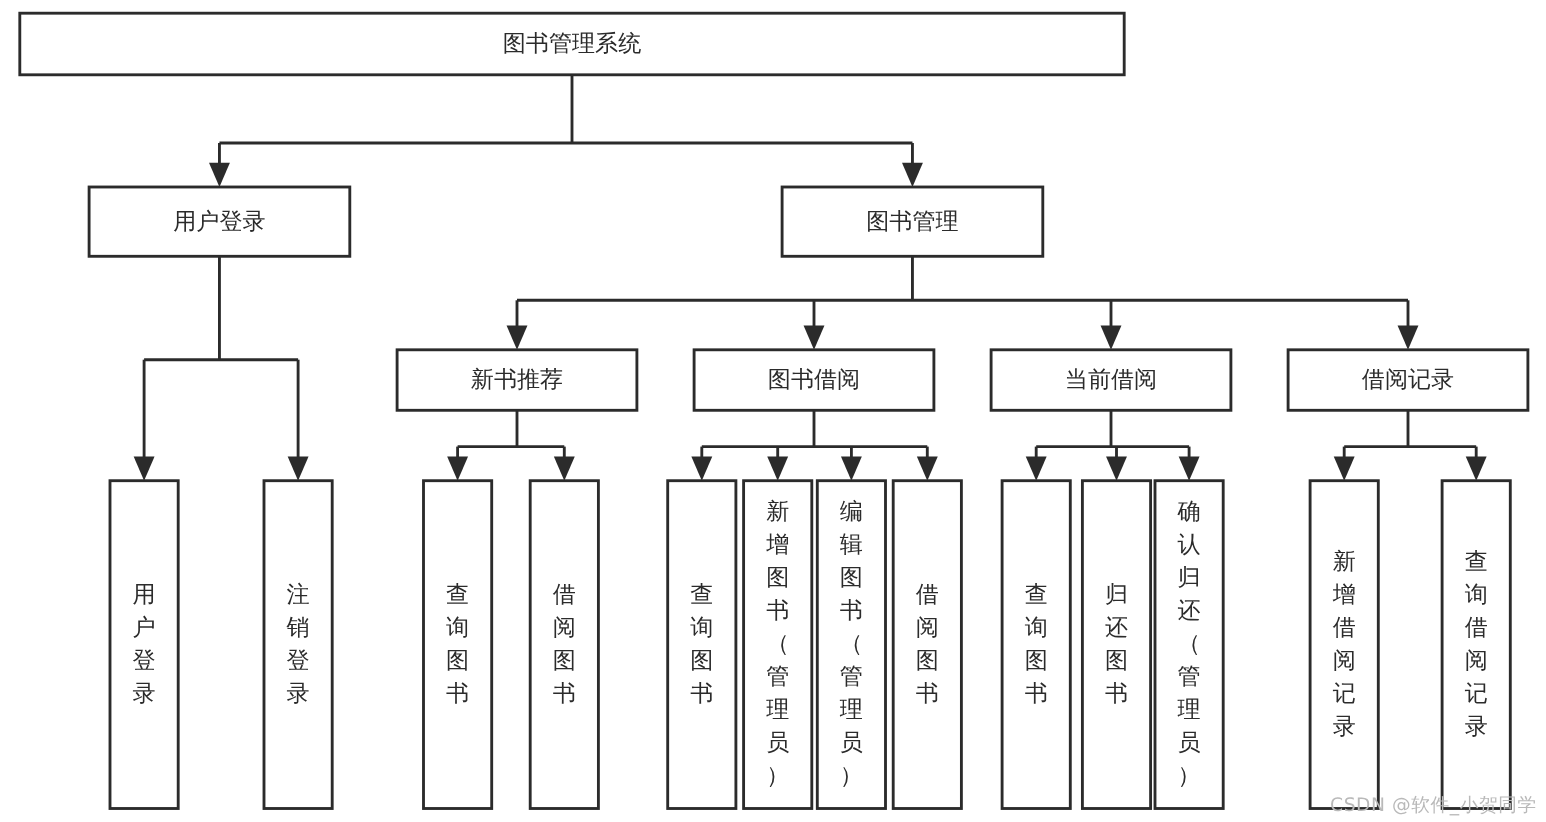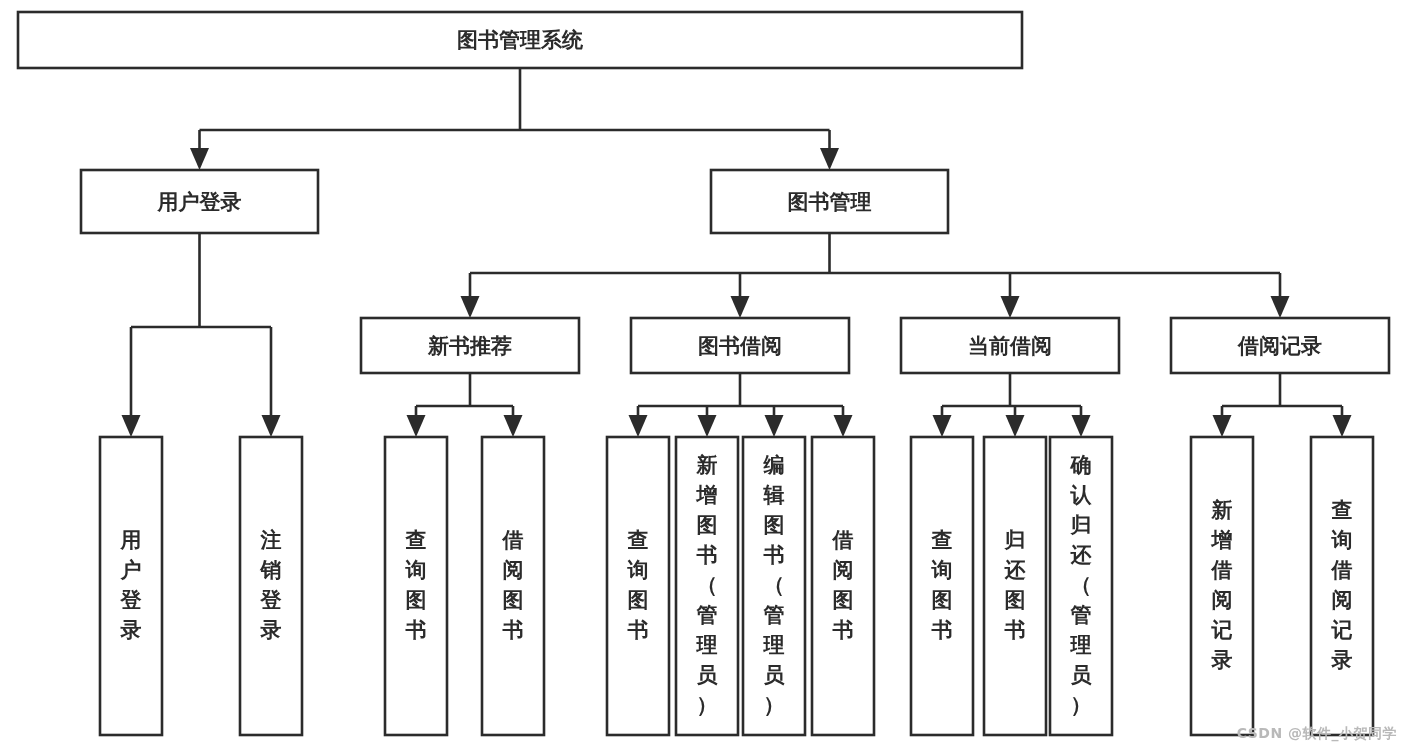--- a/index.html
+++ b/index.html
@@ -10,21 +10,20 @@
   }
   body {
     font-family: "DejaVu Sans", "Liberation Sans", sans-serif;
   }
   #diagram-root {
     position: relative;
     width: 1405px;
     height: 747px;
     background: #ffffff;
     overflow: hidden;
-    font-weight: bold;
   }
   svg#flow {
     position: absolute;
     left: 0;
     top: 0;
     width: 1405px;
     height: 747px;
     display: block;
   }
   .node-rect {
@@ -47,21 +46,21 @@
     fill: #2b2b2b;
     font-size: 21px;
     text-anchor: middle;
     dominant-baseline: middle;
   }
   .watermark {
     position: absolute;
     right: 8px;
     bottom: 4px;
     font-family: "DejaVu Sans", "Liberation Sans", sans-serif;
-    font-size: 14px;
+    font-size: 17px;
     color: #b9b9b9;
     letter-spacing: 0.5px;
     white-space: nowrap;
     pointer-events: none;
   }
 </style>
 </head>
 <body>
 
 <div id="diagram-root">

